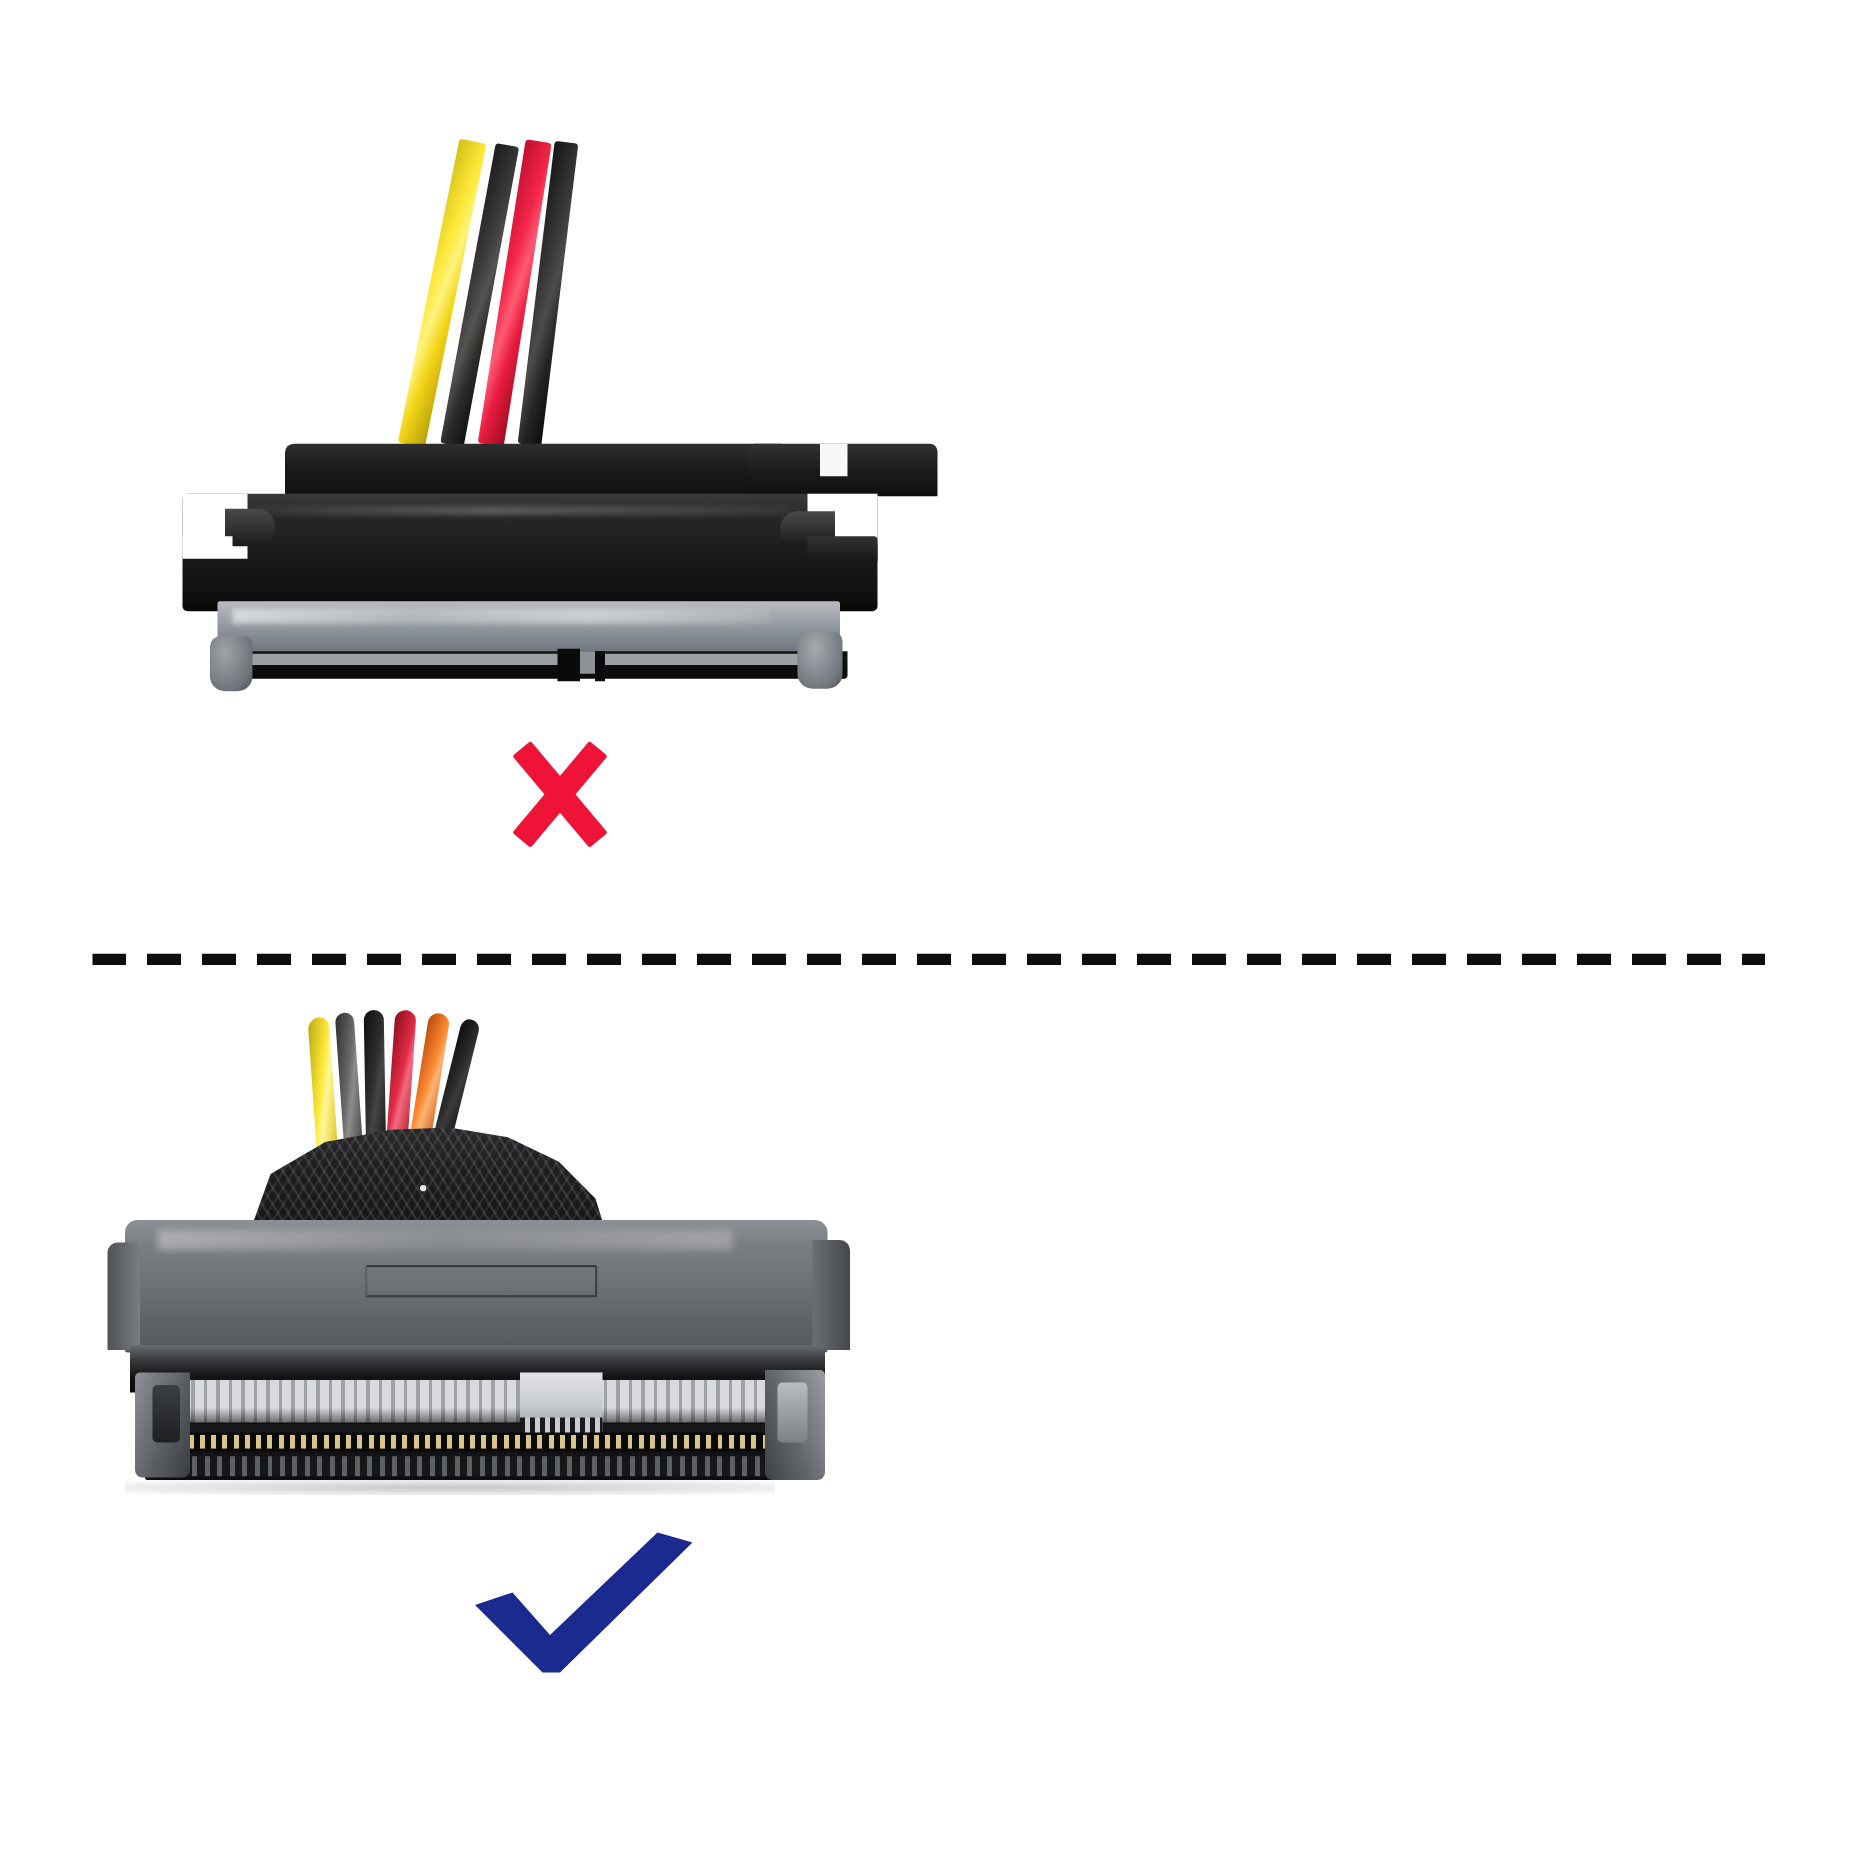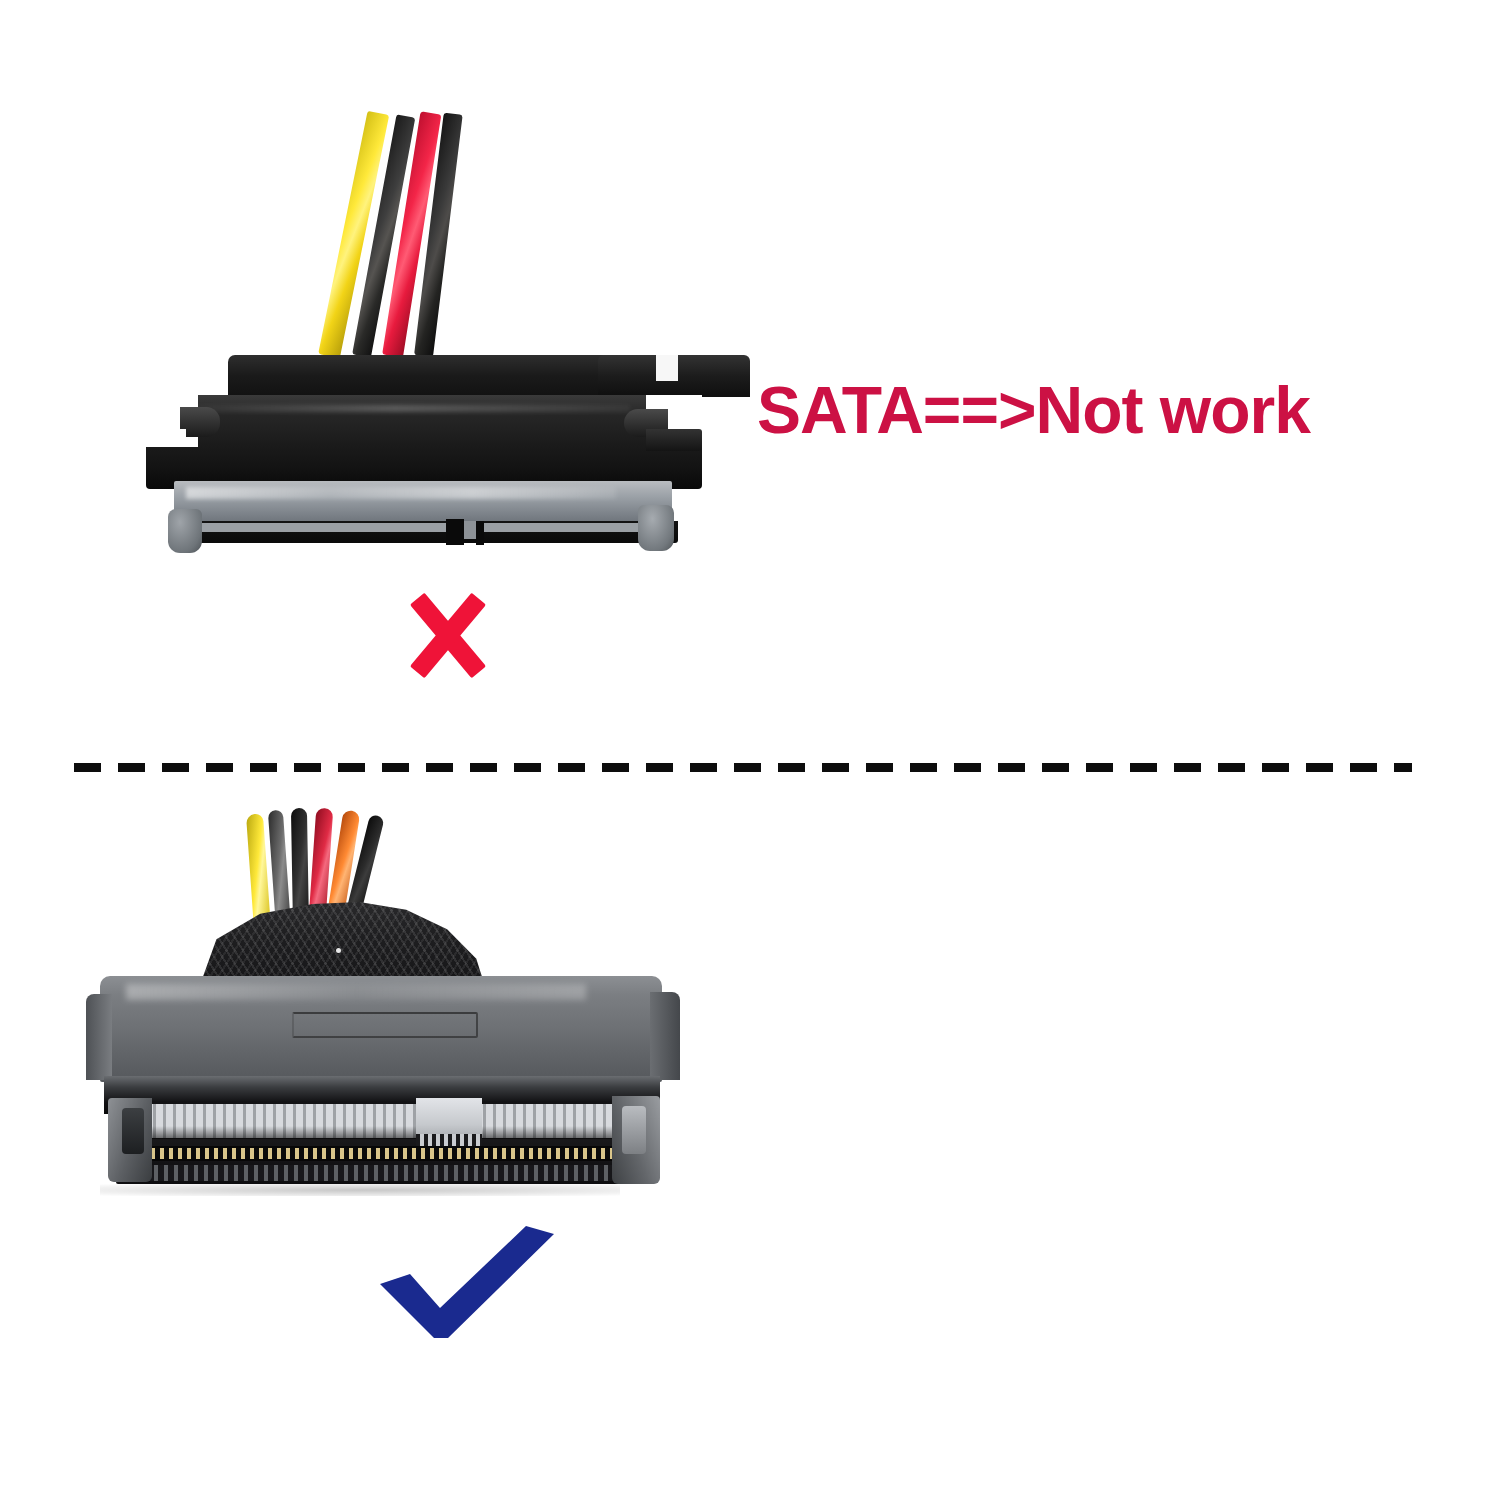--- a/index.html
+++ b/index.html
@@ -394,21 +394,20 @@
       <div class="abs" id="sata-lip-div-2"></div>
       <div class="abs" id="sata-foot-left"></div>
       <div class="abs" id="sata-foot-right"></div>
     </div>
 
     <div class="abs" id="x-mark">
       <div class="bar a" style="background: rgb(239, 19, 56);"></div>
       <div class="bar b" style="background: rgb(239, 19, 56);"></div>
     </div>
 
-    <div class="abs" id="label-sata" style="color: rgb(204, 17, 68);">SATA==&gt;Not work</div>
   </div>
 
   <div class="abs" id="divider" style="background-image: repeating-linear-gradient(to right, rgb(13, 13, 13) 0px, rgb(13, 13, 13) 27px, rgba(0, 0, 0, 0) 27px, rgba(0, 0, 0, 0) 44px);"></div>
 
   <div id="bottom-section" class="abs">
 
     <div class="rwire abs" id="rw-yellow"></div>
     <div class="rwire abs" id="rw-gray"></div>
     <div class="rwire abs" id="rw-black"></div>
     <div class="rwire abs" id="rw-red"></div>

